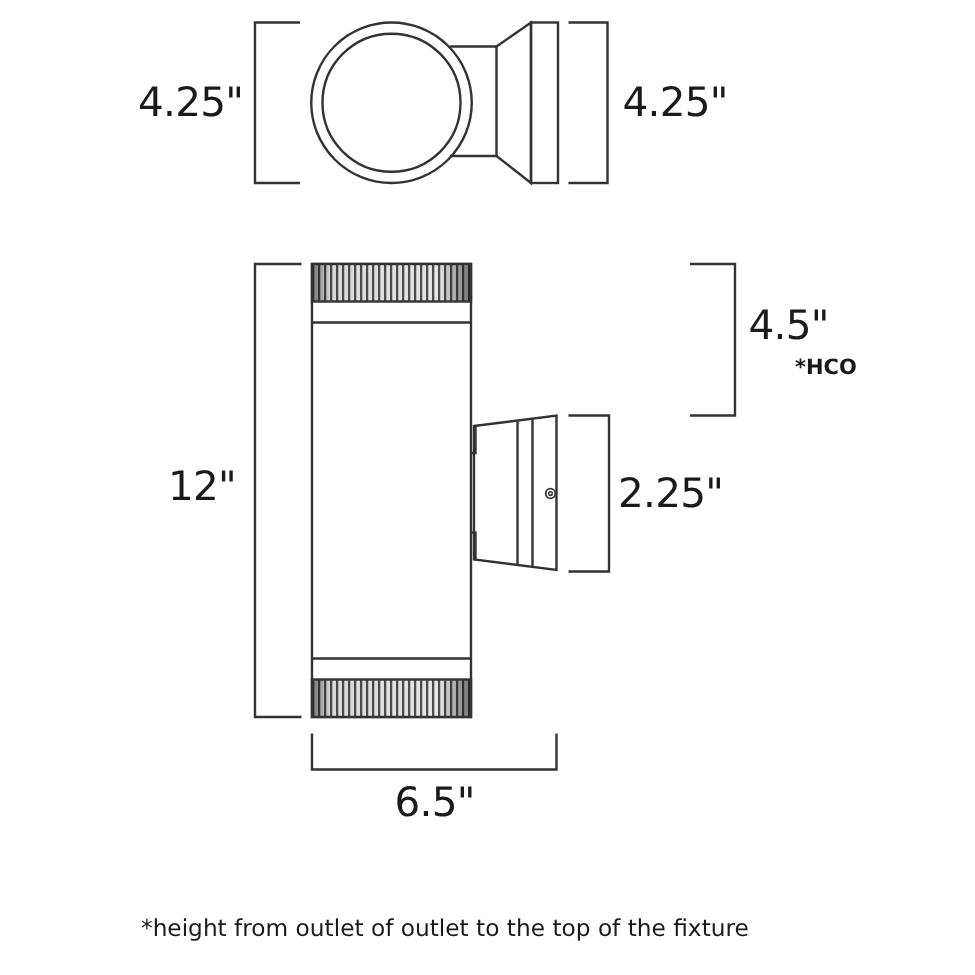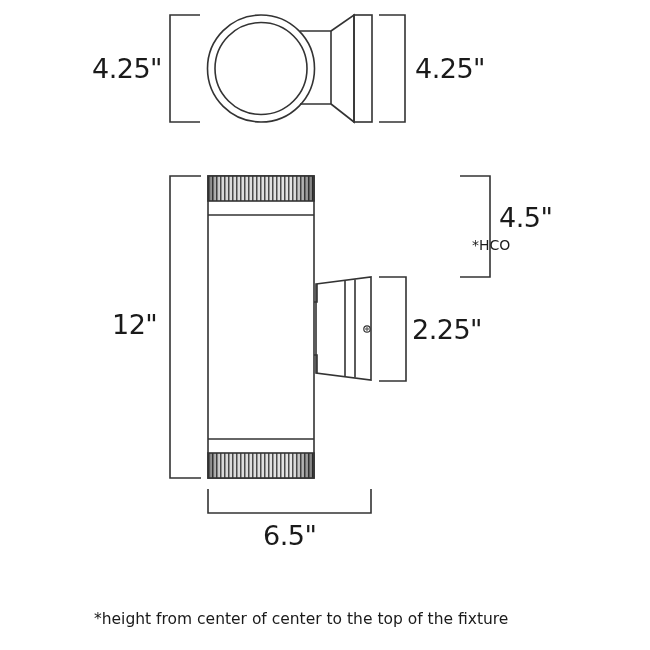--- a/index.html
+++ b/index.html
@@ -77,16 +77,16 @@
     <rect x="208" y="453" width="106" height="25" fill="url(#fins)"></rect>
     <rect x="208" y="453" width="106" height="25" fill="url(#finShade)"></rect>
     <rect x="208" y="453" width="106" height="25" fill="none" stroke="#333" stroke-width="1.6"></rect>
   </g>
 </svg>
 
 <div class="dim-label" style="left:92px; top:55px;">4.25"</div>
 <div class="dim-label" style="left:415px; top:55px;">4.25"</div>
 <div class="dim-label" style="left:112px; top:311px;">12"</div>
 <div class="dim-label" style="left:499px; top:204px;">4.5"</div>
-<div class="small-label" style="left:472px; top:238px;">*HCO</div>
+<div class="small-label" style="left:530px; top:238px;font-weight:bold;">*HCO</div>
 <div class="dim-label" style="left:412px; top:316px;">2.25"</div>
 <div class="dim-label" style="left:263px; top:522px;">6.5"</div>
-<div class="footnote">*height from center of center to the top of the fixture</div>
+<div class="footnote">*height from outlet of outlet to the top of the fixture</div>
 
 </body></html>

